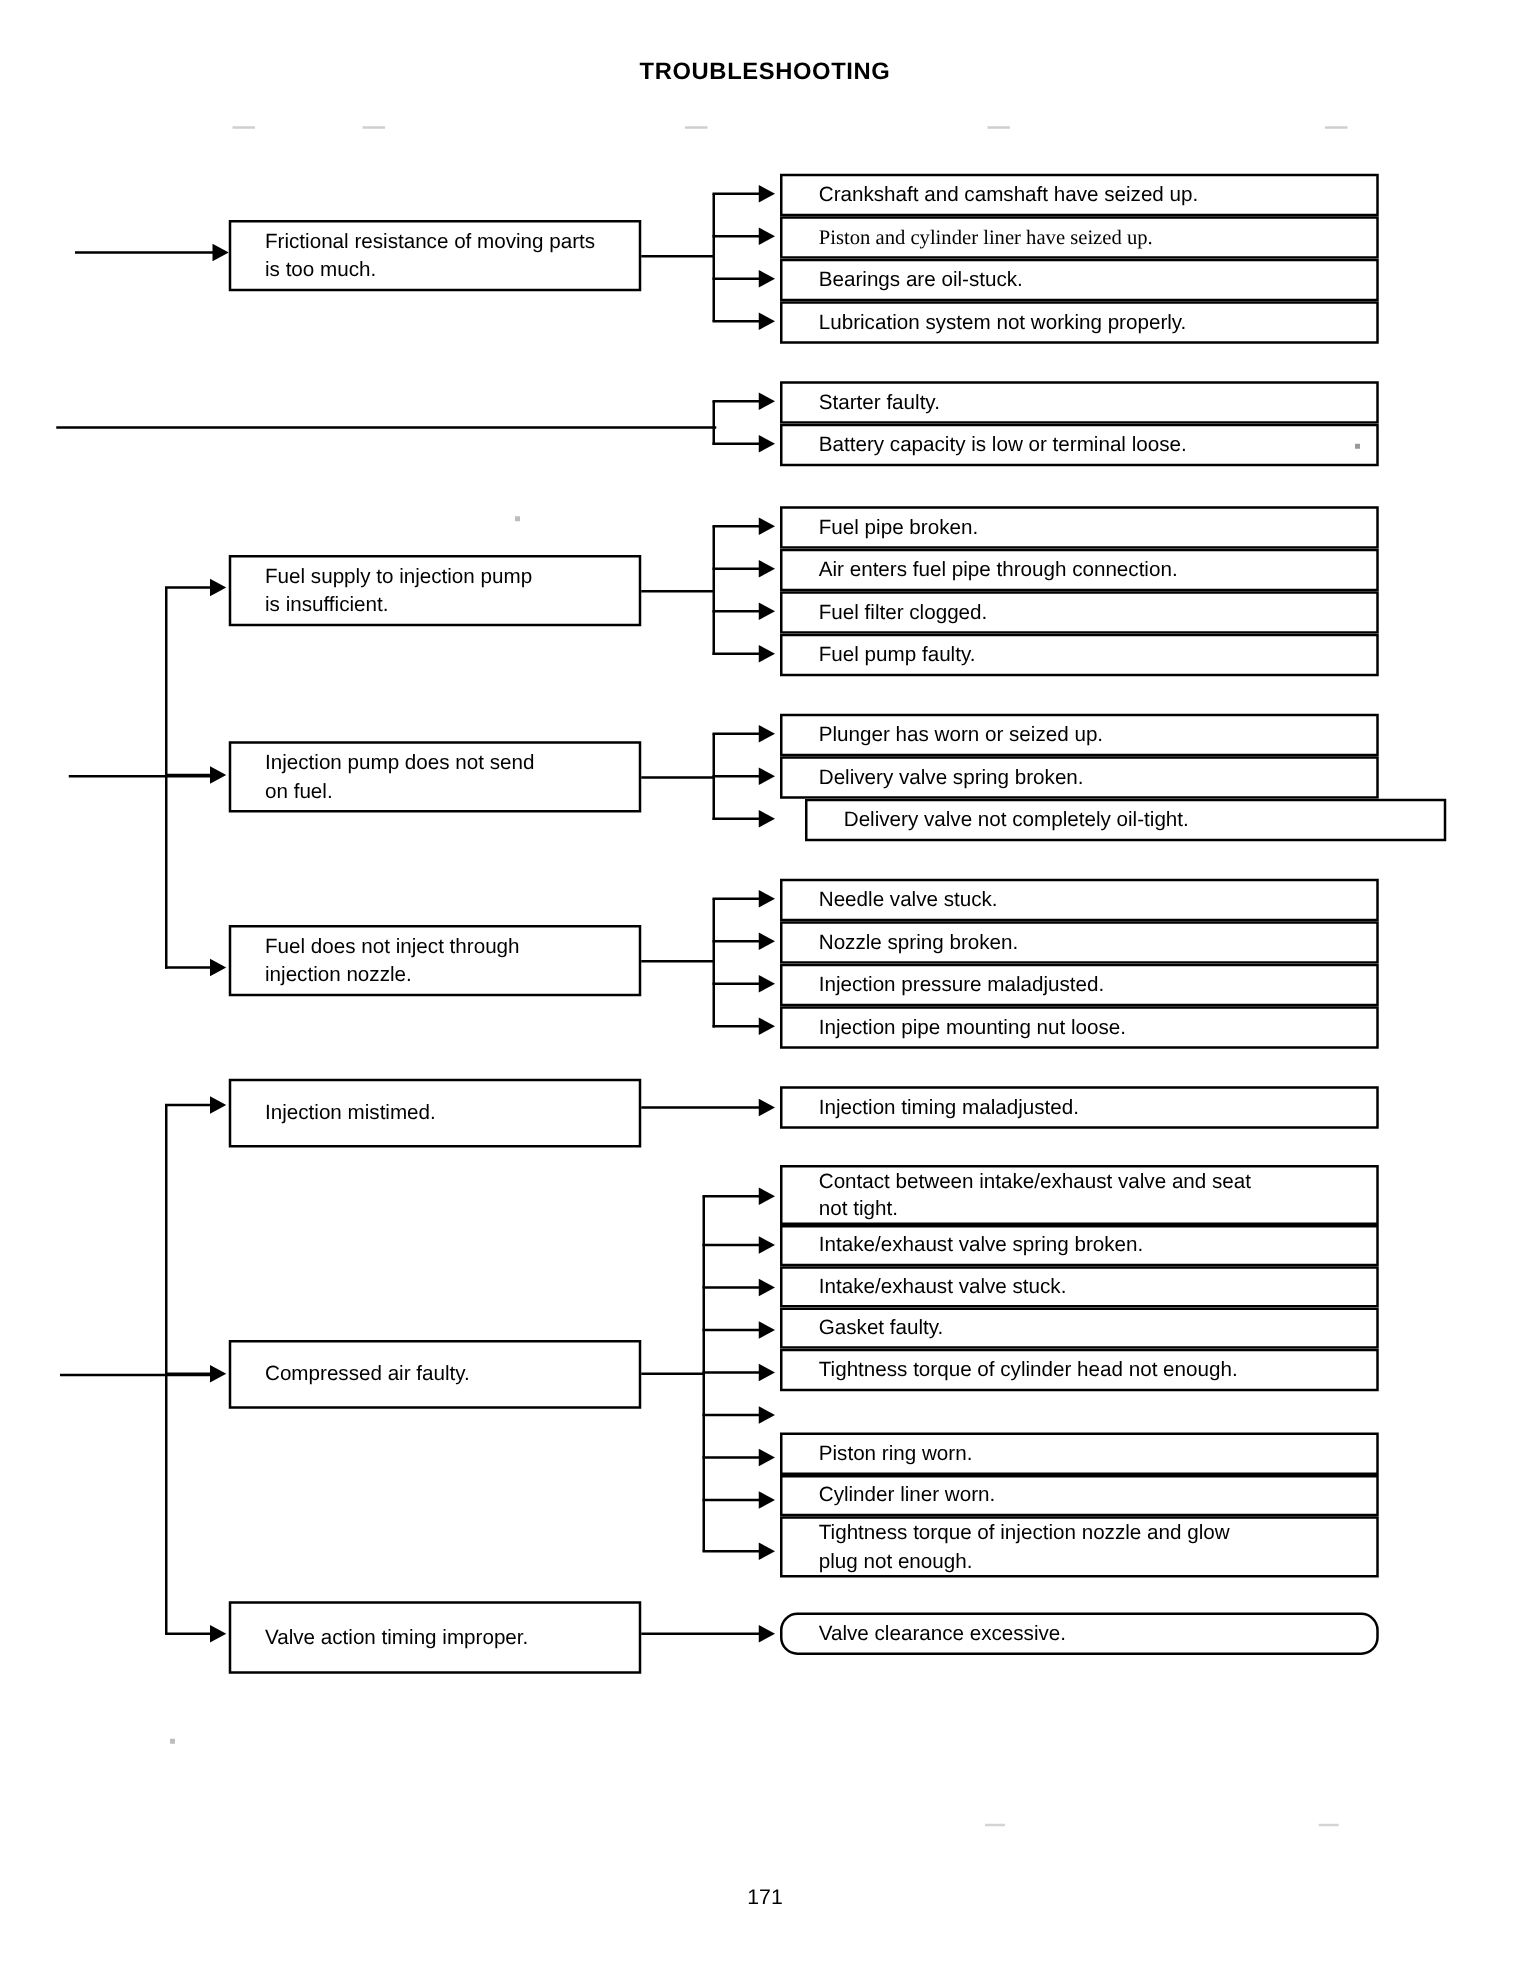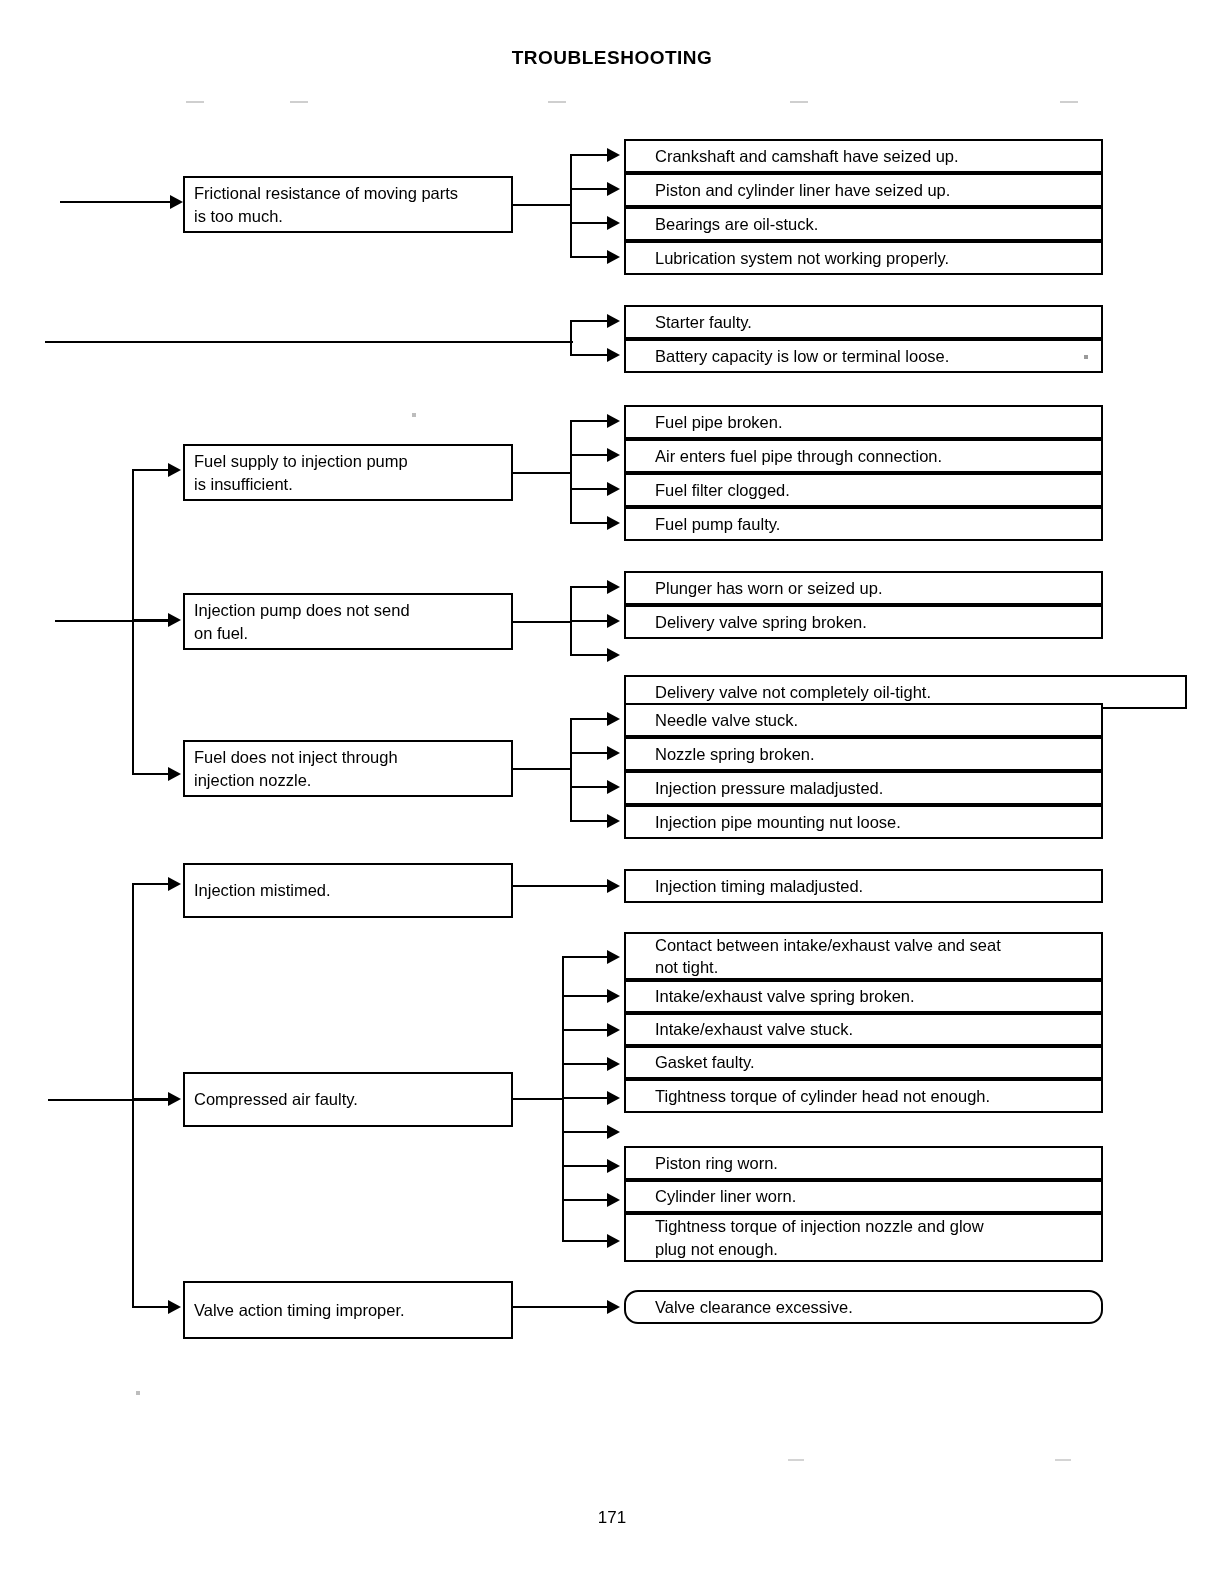--- a/index.html
+++ b/index.html
@@ -46,21 +46,21 @@
     display: flex;
     align-items: center;
   }
   .box .txt {
     padding-left: 28px;
     padding-right: 8px;
     font-size: 16.5px;
     line-height: 1.35;
     white-space: pre-line;
   }
-  .cause-box .txt { padding-left: 9px; }
+  .cause-box .txt { padding-left: 27px; }
   .effect-box .txt { padding-left: 29px; }
 
   
   .hline {
     position: absolute;
     background: #000;
     height: 2px;
   }
   .vline {
     position: absolute;
@@ -104,21 +104,21 @@
   <div class="hline" style="left:570px; top:188px; width:45px;"></div>
   <div class="arrow" style="left:607px; top:182px;"></div>
   <div class="hline" style="left:570px; top:222px; width:45px;"></div>
   <div class="arrow" style="left:607px; top:216px;"></div>
   <div class="hline" style="left:570px; top:256px; width:45px;"></div>
   <div class="arrow" style="left:607px; top:250px;"></div>
 
   <div class="box effect-box" style="left:624px; top:139px; width:479px; height:34px;">
     <span class="txt">Crankshaft and camshaft have seized up.</span>
   </div>
-  <div class="box effect-box" style="left:624px; top:173px; width:479px; height:34px;">
+  <div class="box effect-box" style="left:624px; top:173px; width:479px; height:34px;font-family:Liberation Serif, serif;">
     <span class="txt">Piston and cylinder liner have seized up.</span>
   </div>
   <div class="box effect-box" style="left:624px; top:207px; width:479px; height:34px;">
     <span class="txt">Bearings are oil-stuck.</span>
   </div>
   <div class="box effect-box" style="left:624px; top:241px; width:479px; height:34px;">
     <span class="txt">Lubrication system not working properly.</span>
   </div>
 
   <div class="hline" style="left:45px; top:341px; width:528px;"></div>
@@ -187,21 +187,21 @@
   <div class="arrow" style="left:607px; top:614px;"></div>
   <div class="hline" style="left:570px; top:654px; width:45px;"></div>
   <div class="arrow" style="left:607px; top:648px;"></div>
 
   <div class="box effect-box" style="left:624px; top:571px; width:479px; height:34px;">
     <span class="txt">Plunger has worn or seized up.</span>
   </div>
   <div class="box effect-box" style="left:624px; top:605px; width:479px; height:34px;">
     <span class="txt">Delivery valve spring broken.</span>
   </div>
-  <div class="box effect-box" style="left:624px; top:639px; width:563px; height:34px;margin-top:36px;">
+  <div class="box effect-box" style="left:644px; top:639px; width:513px; height:34px;">
     <span class="txt">Delivery valve not completely oil-tight.</span>
   </div>
 
   <div class="hline" style="left:132px; top:773px; width:42px;"></div>
   <div class="arrow" style="left:168px; top:767px;"></div>
 
   <div class="box cause-box" style="left:183px; top:740px; width:330px; height:57px;">
     <span class="txt">Fuel does not inject through
 injection nozzle.</span>
   </div>

